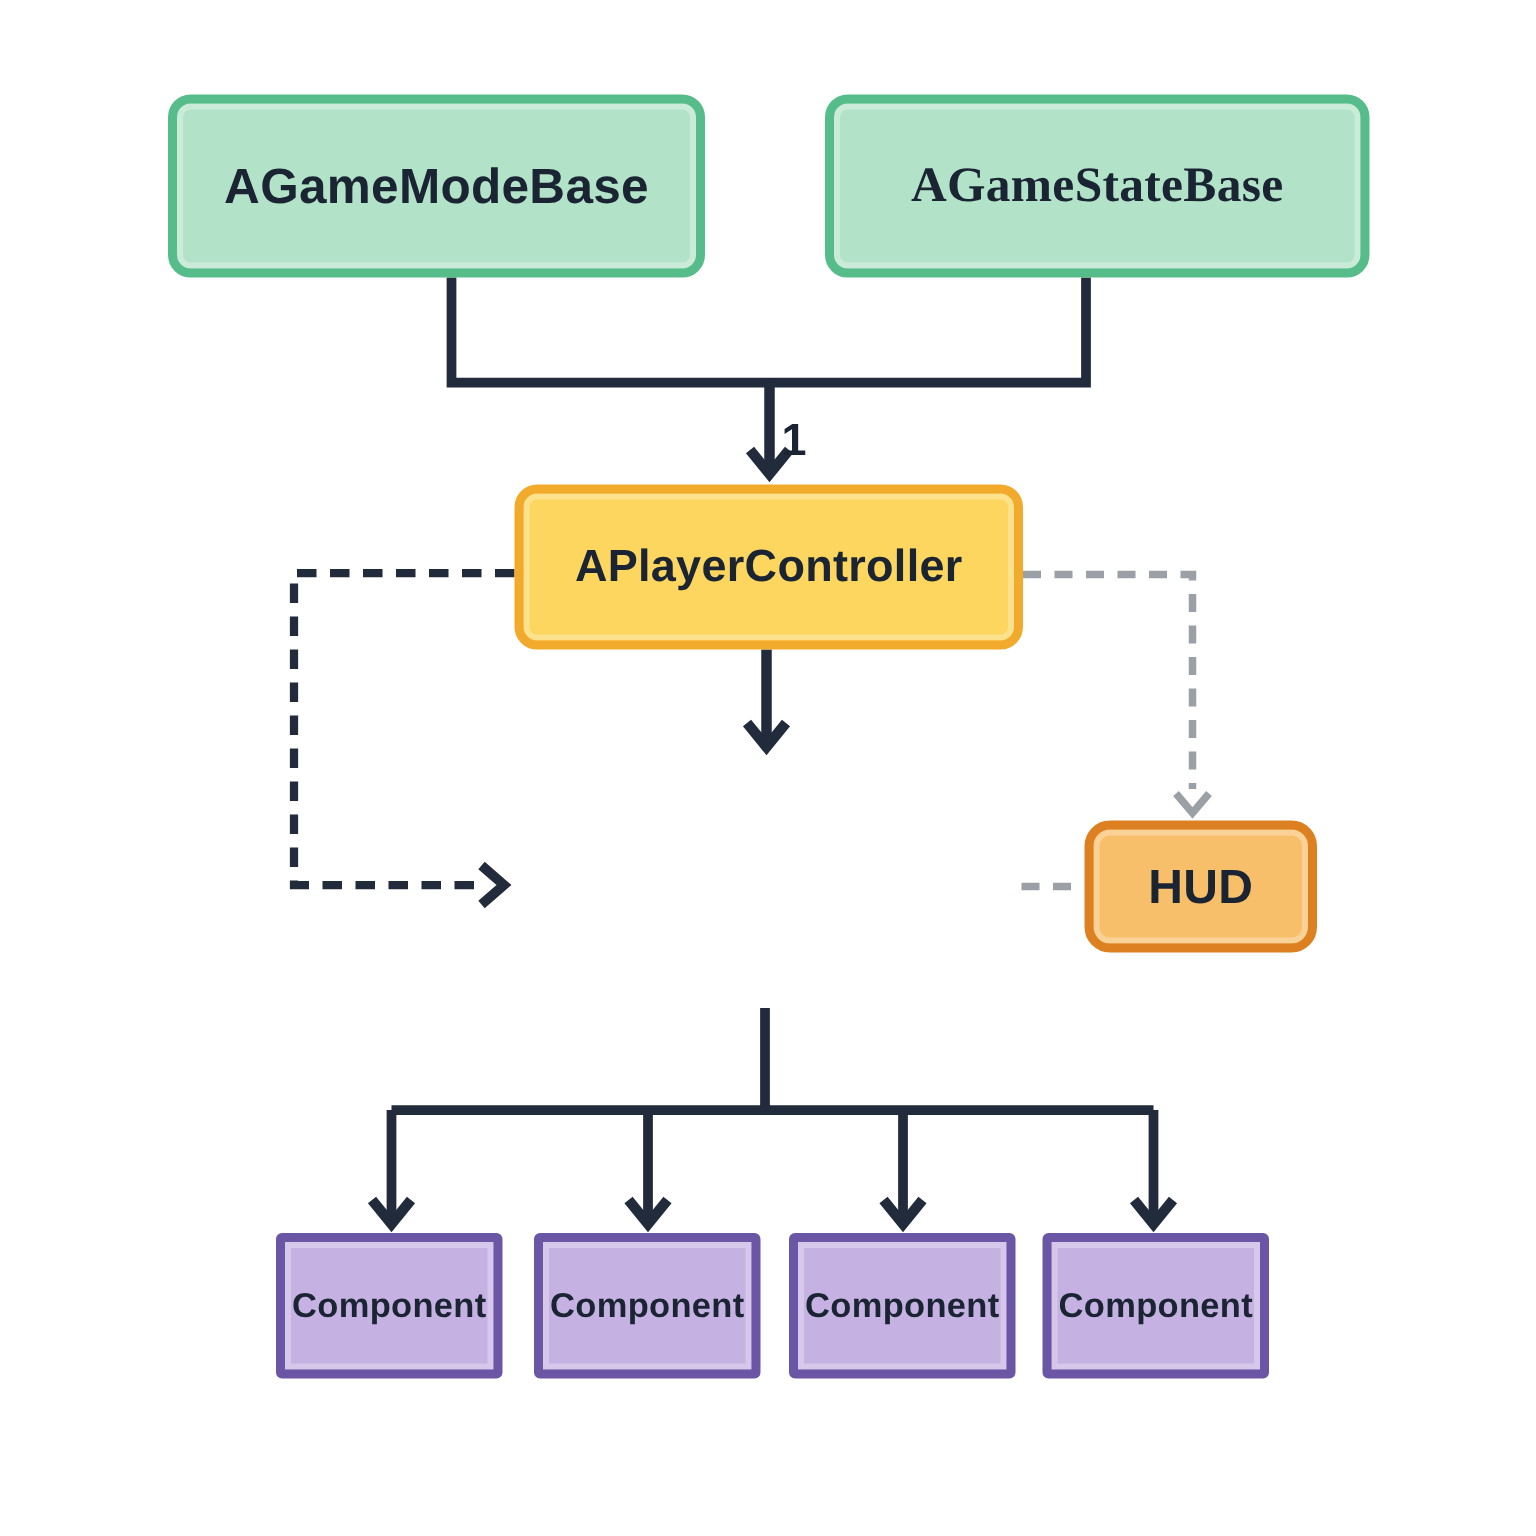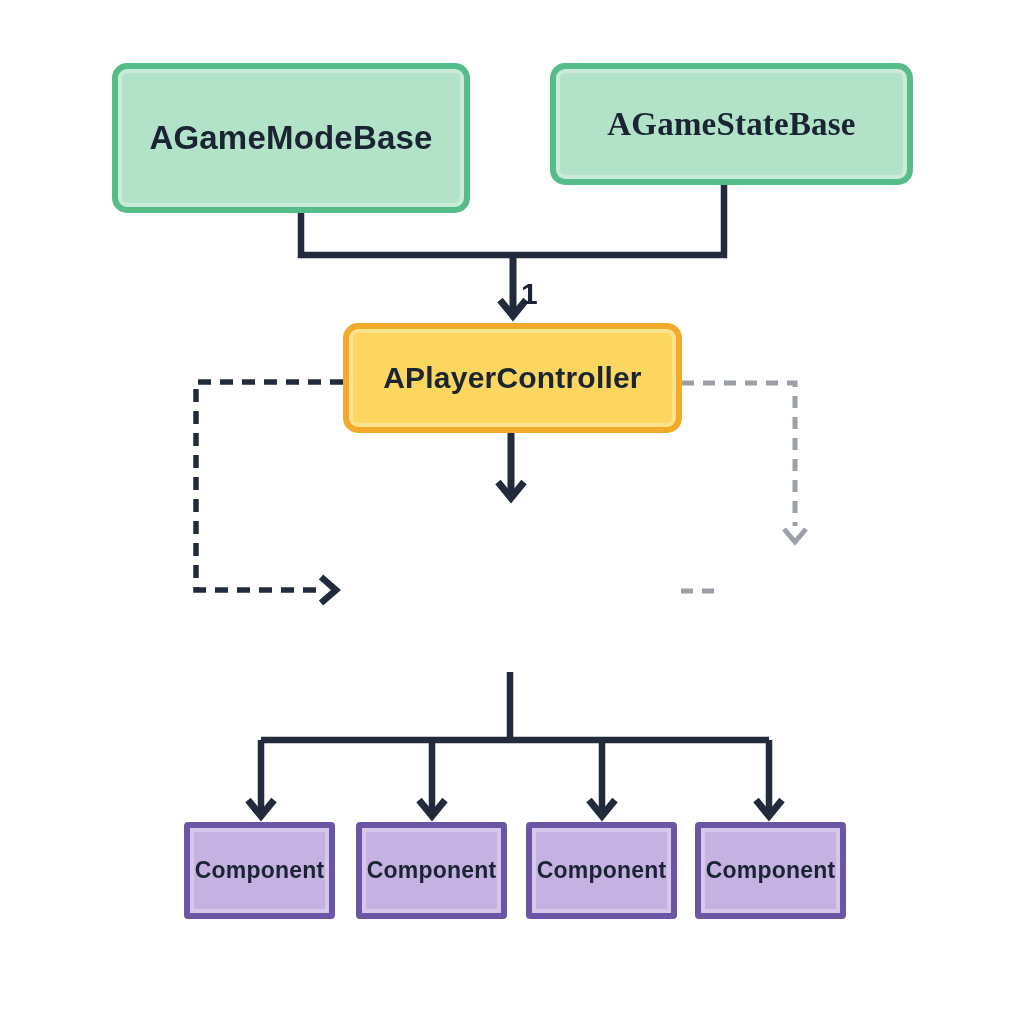--- a/index.html
+++ b/index.html
@@ -31,21 +31,21 @@
     justify-content: center;
     box-shadow: inset 0 0 0 4px rgba(255,255,255,0.30);
   }
   .node-label {
     color: #1a2433;
     font-weight: 700;
     letter-spacing: 0.2px;
     white-space: nowrap;
   }
   
-  .n-gamemode   { left:112px; top:63px;  width:358px; height:150px; }
+  .n-gamemode   { left:112px; top:63px;  width:358px; height:122px; }
   .n-gamestate  { left:550px; top:63px;  width:363px; height:122px;font-family:Liberation Serif, serif; }
   .n-playerctrl { left:343px; top:323px; width:339px; height:110px; }
   .n-character  { left:340px; top:503px; width:340px; height:169px; }
   .n-hud        { left:723px; top:547px; width:155px; height:88px; border-radius:17px; }
   .n-comp       { top:822px; width:151px; height:97px; border-radius:4px; }
   .n-comp-1 { left:184px; }
   .n-comp-2 { left:356px; }
   .n-comp-3 { left:526px; }
   .n-comp-4 { left:695px; }
 
@@ -99,20 +99,23 @@
 
   <div class="node n-gamestate" style="background-color: rgb(178, 227, 200); border-color: rgb(86, 189, 138);">
     <span class="node-label">AGameStateBase</span>
   </div>
 
   <div class="node n-playerctrl" style="background-color: rgb(252, 214, 94); border-color: rgb(242, 170, 45);">
     <span class="node-label">APlayerController</span>
   </div>
 
 
+  <div class="node n-hud" style="background-color: rgb(248, 191, 107); border-color: rgb(221, 128, 34);">
+    <span class="node-label">HUD</span>
+  </div>
 
   <div class="node n-comp n-comp-1" style="background-color: rgb(198, 177, 227); border-color: rgb(107, 86, 165);">
     <span class="node-label">Component</span>
   </div>
 
   <div class="node n-comp n-comp-2" style="background-color: rgb(198, 177, 227); border-color: rgb(107, 86, 165);">
     <span class="node-label">Component</span>
   </div>
 
   <div class="node n-comp n-comp-3" style="background-color: rgb(198, 177, 227); border-color: rgb(107, 86, 165);">

